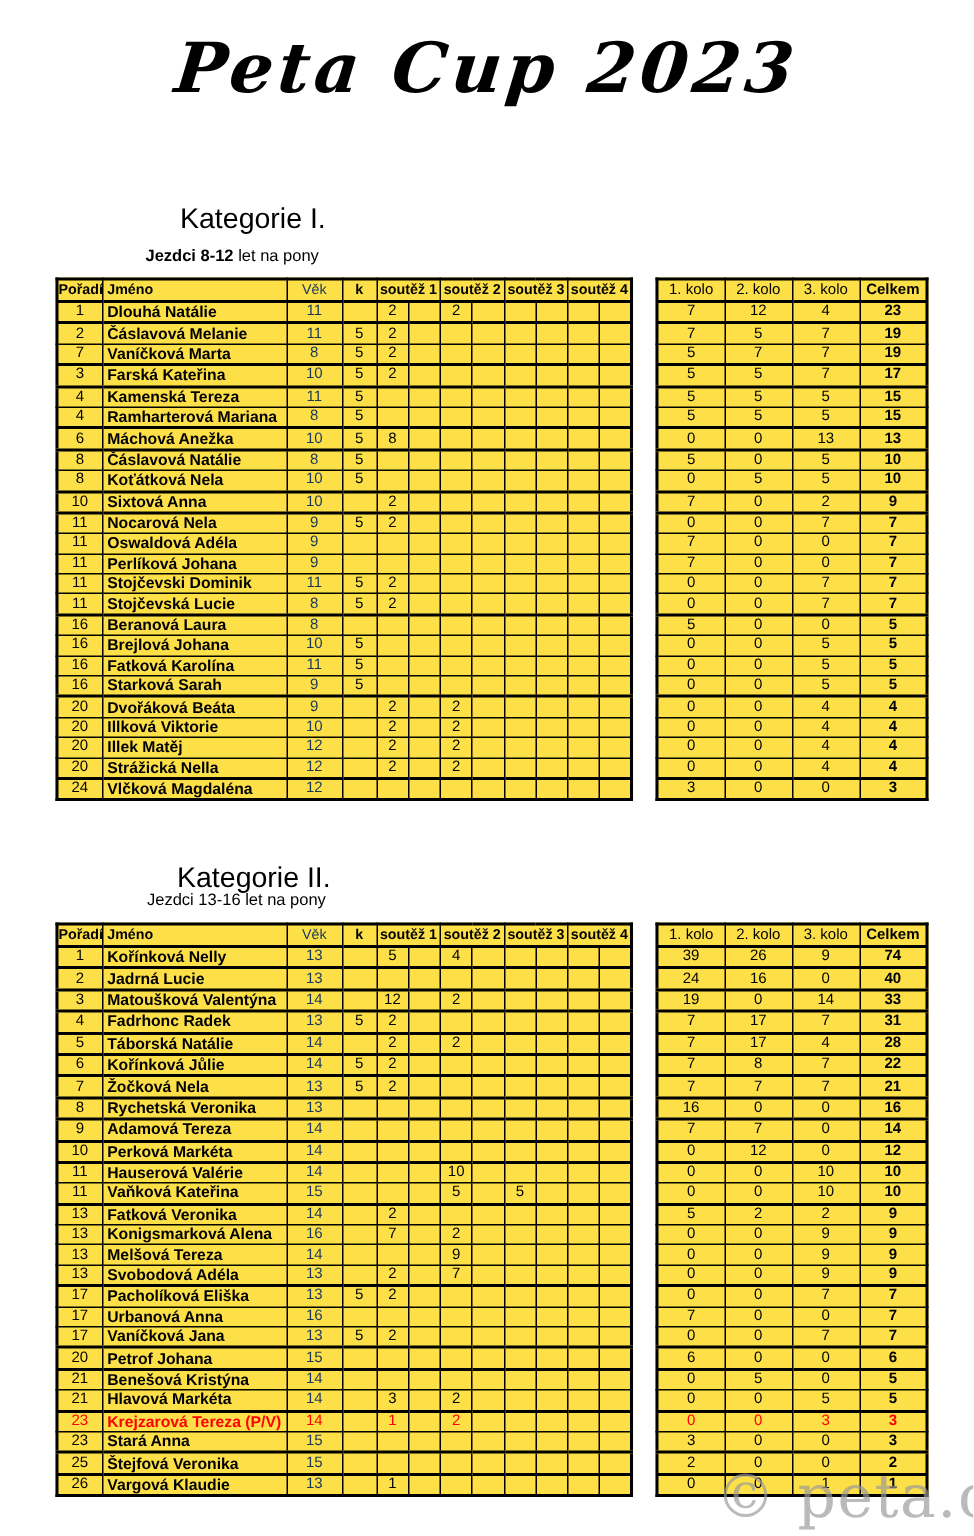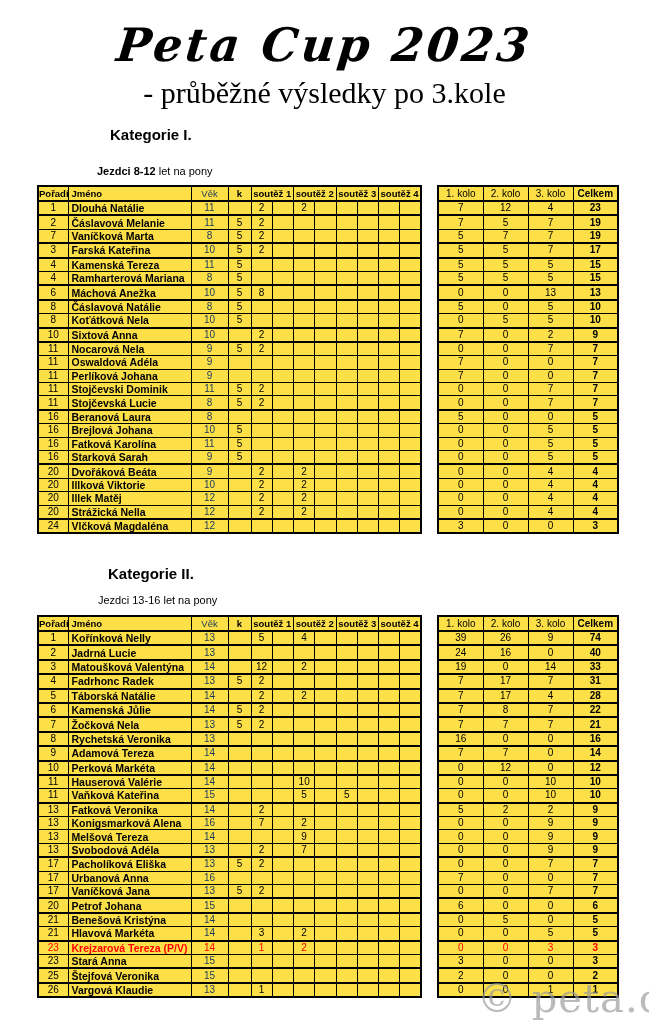--- a/index.html
+++ b/index.html
@@ -7,21 +7,21 @@
         font-family:"Liberation Sans",sans-serif;color:#000;}
 
   
   .title{position:absolute;top:18px;left:0;width:649px;text-align:center;
          font-family:"DejaVu Serif",serif;font-style:italic;font-weight:bold;
          font-size:46px;letter-spacing:3px;transform:skewX(-6deg);}
   .subtitle{position:absolute;top:76px;left:0;width:649px;text-align:center;
             font-family:"Liberation Serif",serif;font-size:30px;}
 
   
-  .cat-heading{position:absolute;font-size:15px;font-weight:bold;margin:0;}
+  .cat-heading{position:absolute;font-size:19px;font-weight:normal;margin:10px;}
   .cat-sub{position:absolute;font-size:11px;}
   #cat1-heading{top:126px;left:110px;}
   #cat1-sub{top:153px;left:97px;margin-top:12px;}
   #cat1-sub .lead{font-weight:bold;}
   #cat2-heading{top:565px;left:108px;}
   #cat2-sub{top:594px;left:98px;}
 
   
   table{border-collapse:collapse;table-layout:fixed;position:absolute;
         font-family:"Liberation Sans",sans-serif;background:#fde047;}
@@ -50,21 +50,20 @@
   .watermark{position:absolute;top:975px;left:477px;z-index:3;pointer-events:none;
              font-family:"DejaVu Serif",serif;font-size:40px;color:#9a9a9a;opacity:0.68;
              letter-spacing:1px;white-space:nowrap;}
 </style>
 </head>
 <body>
 
 <div id="page">
 
   <div class="title">Peta Cup 2023</div>
-  <div class="subtitle">- průběžné výsledky po 3.kole</div>
 
   <h2 class="cat-heading" id="cat1-heading">Kategorie I.</h2>
   <div class="cat-sub" id="cat1-sub"><span class="lead">Jezdci 8-12</span><span> let na pony</span></div>
 
   <table id="t1-left" class="left-tbl">
     <colgroup>
         <col style="width:30px">
         <col style="width:123px">
         <col style="width:37px">
         <col style="width:23px">
@@ -670,21 +669,21 @@
           <td class="c-s"></td>
           <td class="c-s">2</td>
           <td class="c-s"></td>
           <td class="c-s"></td>
           <td class="c-s"></td>
           <td class="c-s"></td>
           <td class="c-s"></td>
         </tr>
         <tr class="gs">
           <td class="c-poradi">6</td>
-          <td class="c-jmeno">Kamenská Jůlie</td>
+          <td class="c-jmeno">Kořínková Jůlie</td>
           <td class="c-vek">14</td>
           <td class="c-k">5</td>
           <td class="c-s">2</td>
           <td class="c-s"></td>
           <td class="c-s"></td>
           <td class="c-s"></td>
           <td class="c-s"></td>
           <td class="c-s"></td>
           <td class="c-s"></td>
           <td class="c-s"></td>

